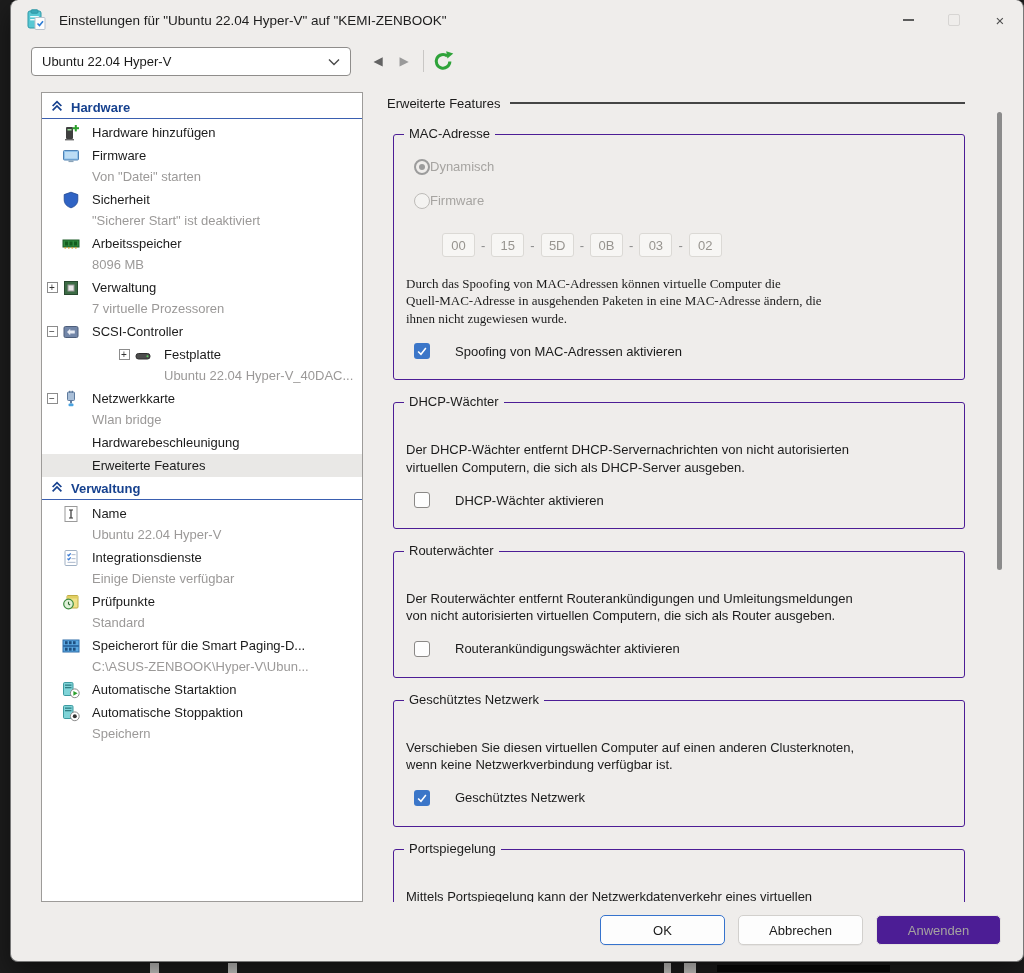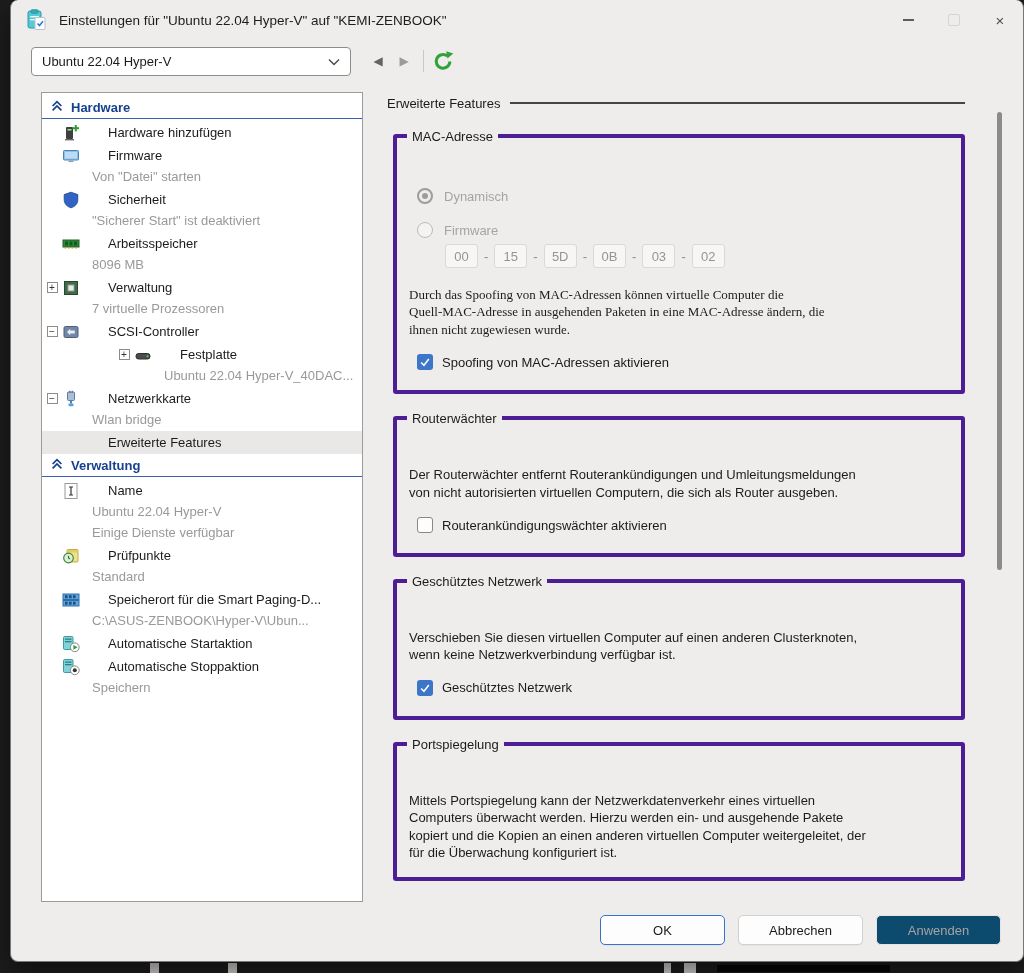--- a/index.html
+++ b/index.html
@@ -51,62 +51,62 @@
   }
   .tree-header{display:flex;align-items:center;height:22px;padding-left:8px;gap:7px;
     color:#16418e;font-weight:bold;font-size:13px;}
   .tree-underline{height:0;border-bottom:1.6px solid #3a5fb0;margin-bottom:2px;}
   .tree-row{display:flex;align-items:center;height:23px;}
   .tree-row.selected{background:#e9e8e6;}
   .cell-exp{width:20px;flex:0 0 auto;display:flex;align-items:center;justify-content:center;}
   .cell-icon{width:26px;flex:0 0 auto;display:flex;align-items:center;}
   .exp-box{width:11px;height:11px;box-sizing:border-box;border:1px solid #8c8c8c;background:#fff;
     font-size:10px;line-height:9px;text-align:center;color:#333;}
-  .tree-label{color:#1b1b1b;padding-left:4px;white-space:nowrap;margin-left:16px;}
+  .tree-label{color:#1b1b1b;padding-left:4px;white-space:nowrap;}
   .tree-sub{height:21px;line-height:19px;color:#9b9998;padding-left:50px;white-space:nowrap;font-size:13px;}
 
   
   .panel{position:absolute;left:376px;top:94px;width:578px;height:808px;overflow:hidden;}
   .panel-head{display:flex;align-items:center;gap:10px;font-size:13px;color:#1b1b1b;height:18px;}
   .panel-head .rule{flex:1;height:2px;background:#454545;}
-  .group{position:relative;border:4px solid #4c1d95;border-radius:3px;margin:22px 0 0 6px;
-    padding:32px 12px 16px 12px;box-sizing:border-box;}
+  .group{position:relative;border:1px solid #4c1d95;border-radius:3px;margin:22px 0 0 6px;
+    padding:24px 12px 16px 12px;box-sizing:border-box;}
   .group-legend{position:absolute;top:-9px;left:10px;background:#efedeb;padding:0 5px;
     font-size:13px;color:#1b1b1b;white-space:nowrap;}
-  .radio-row{display:flex;align-items:flex-end;height:34px;margin-left:8px;gap:11px;}
+  .radio-row{display:flex;align-items:flex-start;height:34px;margin-left:8px;}
   .radio{width:16px;height:16px;border-radius:50%;box-sizing:border-box;flex:0 0 auto;}
   .radio.sel{border:2px solid #9c9c9c;position:relative;}
   .radio.sel::after{content:"";position:absolute;left:3px;top:3px;width:6px;height:6px;border-radius:50%;background:#9c9c9c;}
   .radio.unsel{border:1px solid #bdbbb8;background:#f4f3f1;}
   .radio-label{font-size:13px;color:#a6a4a1;}
   .mac-row{display:flex;align-items:center;margin:6px 0 0 36px;}
   .mac-seg{width:33px;height:24px;background:#f7f6f4;border:1px solid #dbd9d5;border-radius:3px;
     display:flex;align-items:center;justify-content:center;font-size:13px;color:#97948f;box-sizing:border-box;}
   .mac-dash{color:#8a8a8a;margin:0 6px;font-size:13px;}
   .group-desc{font-size:13px;color:#1c1c1c;line-height:17.4px;white-space:pre-line;margin-top:14px;}
   .group.first .group-desc{margin-top:18px;font-family:Liberation Serif, serif;}
-  .cb-row{display:flex;align-items:center;gap:9px;margin:14px 0 2px 8px;height:20px;}
+  .cb-row{display:flex;align-items:center;gap:25px;margin:14px 0 2px 8px;height:20px;}
   .cb{width:16px;height:16px;border-radius:3px;box-sizing:border-box;flex:0 0 auto;
     display:flex;align-items:center;justify-content:center;}
   .cb.checked{background:#3b76c8;}
   .cb.unchecked{background:#fdfdfd;border:1px solid #8a8886;}
   .cb-label{font-size:13px;color:#1b1b1b;}
 
   
   .scroll-track{position:absolute;left:986px;top:96px;width:6px;height:806px;}
   .scroll-thumb{position:absolute;left:0;top:16px;width:5px;height:458px;background:#8b8b8b;border-radius:3px;}
 
   
   .footer{position:absolute;left:0;right:0;bottom:0;height:60px;}
   .btn-row{position:absolute;right:22px;bottom:16px;display:flex;gap:13px;justify-content:center;}
   .btn{width:125px;height:30px;box-sizing:border-box;border-radius:5px;font-size:13px;
     display:flex;align-items:center;justify-content:center;background:#fdfdfd;
     border:1px solid #d2d0cd;color:#1b1b1b;box-shadow:0 1px 0 rgba(0,0,0,.04);}
   .btn.primary{border:1.6px solid #3673cd;}
-  .btn.disabled{background:#0c4a6e;border-color:#e6e4e1;color:#a5a3a0;box-shadow:none;}
+  .btn.disabled{background:#4c1d95;border-color:#e6e4e1;color:#a5a3a0;box-shadow:none;}
 </style>
 </head>
 <body>
 
 <div class="bg-frag" style="left:150px;top:963px;width:9px;height:10px;"></div>
 <div class="bg-frag" style="left:228px;top:963px;width:9px;height:10px;"></div>
 <div class="bg-frag" style="left:664px;top:963px;width:7px;height:10px;"></div>
 <div class="bg-frag" style="left:684px;top:963px;width:12px;height:10px;"></div>
 <div class="bg-bar" style="left:717px;top:965px;width:173px;height:7px;"></div>
 
@@ -265,20 +265,25 @@
             <rect x="5.5" y="2" width="7" height="8.5" rx="1" fill="#a9bfd8" stroke="#5f7b9d"></rect>
             <rect x="7" y="0.8" width="1.4" height="2.2" fill="#5f7b9d"></rect>
             <rect x="9.6" y="0.8" width="1.4" height="2.2" fill="#5f7b9d"></rect>
             <rect x="8" y="10.5" width="2" height="3" fill="#5f7b9d"></rect>
             <rect x="6.5" y="13.5" width="5" height="2.8" rx="1" fill="#4aa3e0"></rect>
           </svg>
         </span>
         <span class="tree-label">Netzwerkkarte</span>
       </div>
       <div class="tree-sub">Wlan bridge</div>
+      <div class="tree-row">
+        <span class="cell-exp"></span>
+        <span class="cell-icon"></span>
+        <span class="tree-label">Hardwarebeschleunigung</span>
+      </div>
       <div class="tree-row selected">
         <span class="cell-exp"></span>
         <span class="cell-icon"></span>
         <span class="tree-label">Erweiterte Features</span>
       </div>
       <div class="tree-header">
         <span><svg width="14" height="14" viewBox="0 0 16 16">
             <polyline points="3,8 8,3 13,8" fill="none" stroke="#16418e" stroke-width="2"></polyline>
             <polyline points="3,13 8,8 13,13" fill="none" stroke="#16418e" stroke-width="2"></polyline>
           </svg></span>
@@ -289,20 +294,34 @@
         <span class="cell-exp"></span>
         <span class="cell-icon">
           <svg width="18" height="18" viewBox="0 0 18 18">
             <rect x="3" y="1.5" width="12" height="15" fill="#fff" stroke="#9a9a9a"></rect>
             <path d="M7 5 h4 M9 5 v8 M7 13 h4" stroke="#333" stroke-width="1.2" fill="none"></path>
           </svg>
         </span>
         <span class="tree-label">Name</span>
       </div>
       <div class="tree-sub">Ubuntu 22.04 Hyper-V</div>
+      <div class="tree-row">
+        <span class="cell-exp"></span>
+        <span class="cell-icon">
+          <svg width="18" height="18" viewBox="0 0 18 18">
+            <rect x="3" y="1.5" width="12" height="15" rx="1" fill="#fff" stroke="#9fb0c4"></rect>
+            <path d="M5.5 5.5 l1.2 1.2 2-2.4" stroke="#3a7bd5" stroke-width="1.3" fill="none"></path>
+            <rect x="9.5" y="5" width="4" height="1.2" fill="#b9c4d4"></rect>
+            <path d="M5.5 9.5 l1.2 1.2 2-2.4" stroke="#3a7bd5" stroke-width="1.3" fill="none"></path>
+            <rect x="9.5" y="9" width="4" height="1.2" fill="#b9c4d4"></rect>
+            <rect x="5.5" y="12.8" width="8" height="1.2" fill="#b9c4d4"></rect>
+          </svg>
+        </span>
+        <span class="tree-label">Integrationsdienste</span>
+      </div>
       <div class="tree-sub">Einige Dienste verfügbar</div>
       <div class="tree-row">
         <span class="cell-exp"></span>
         <span class="cell-icon">
           <svg width="18" height="18" viewBox="0 0 18 18">
             <rect x="5" y="2.5" width="11" height="12.5" rx="1" fill="#efe28a" stroke="#c0ad45"></rect>
             <rect x="5.5" y="3" width="10" height="2.5" fill="#e2cf62"></rect>
             <circle cx="6.5" cy="11" r="4.8" fill="#dff0d8" stroke="#3d8b40" stroke-width="1.2"></circle>
             <path d="M6.5 8.8 v2.2 l1.6 1" stroke="#2d6a30" stroke-width="1.1" fill="none"></path>
           </svg>
@@ -391,20 +410,29 @@
           <div class="cb-row">
             <span class="cb checked">
               <svg width="12" height="12" viewBox="0 0 14 14">
                 <polyline points="2.5,7.5 5.8,10.8 11.5,3.5" fill="none" stroke="#fff" stroke-width="1.8"></polyline>
               </svg>
             </span>
             <span class="cb-label">Spoofing von MAC-Adressen aktivieren</span>
           </div>
         </section>
         <section class="group">
+          <span class="group-legend">DHCP-Wächter</span>
+          <div class="group-desc">Der DHCP-Wächter entfernt DHCP-Servernachrichten von nicht autorisierten
+virtuellen Computern, die sich als DHCP-Server ausgeben.</div>
+          <div class="cb-row">
+            <span class="cb unchecked"></span>
+            <span class="cb-label">DHCP-Wächter aktivieren</span>
+          </div>
+        </section>
+        <section class="group">
           <span class="group-legend">Routerwächter</span>
           <div class="group-desc">Der Routerwächter entfernt Routerankündigungen und Umleitungsmeldungen
 von nicht autorisierten virtuellen Computern, die sich als Router ausgeben.</div>
           <div class="cb-row">
             <span class="cb unchecked"></span>
             <span class="cb-label">Routerankündigungswächter aktivieren</span>
           </div>
         </section>
         <section class="group">
           <span class="group-legend">Geschütztes Netzwerk</span>

